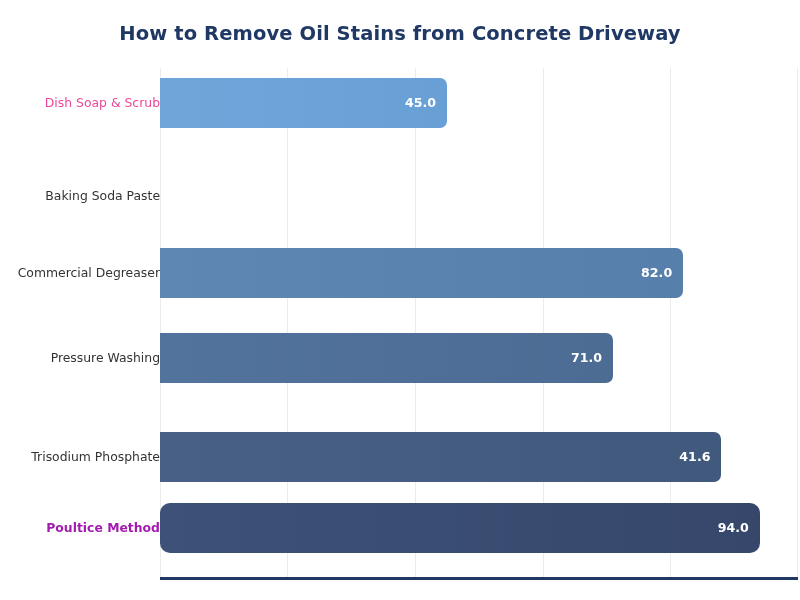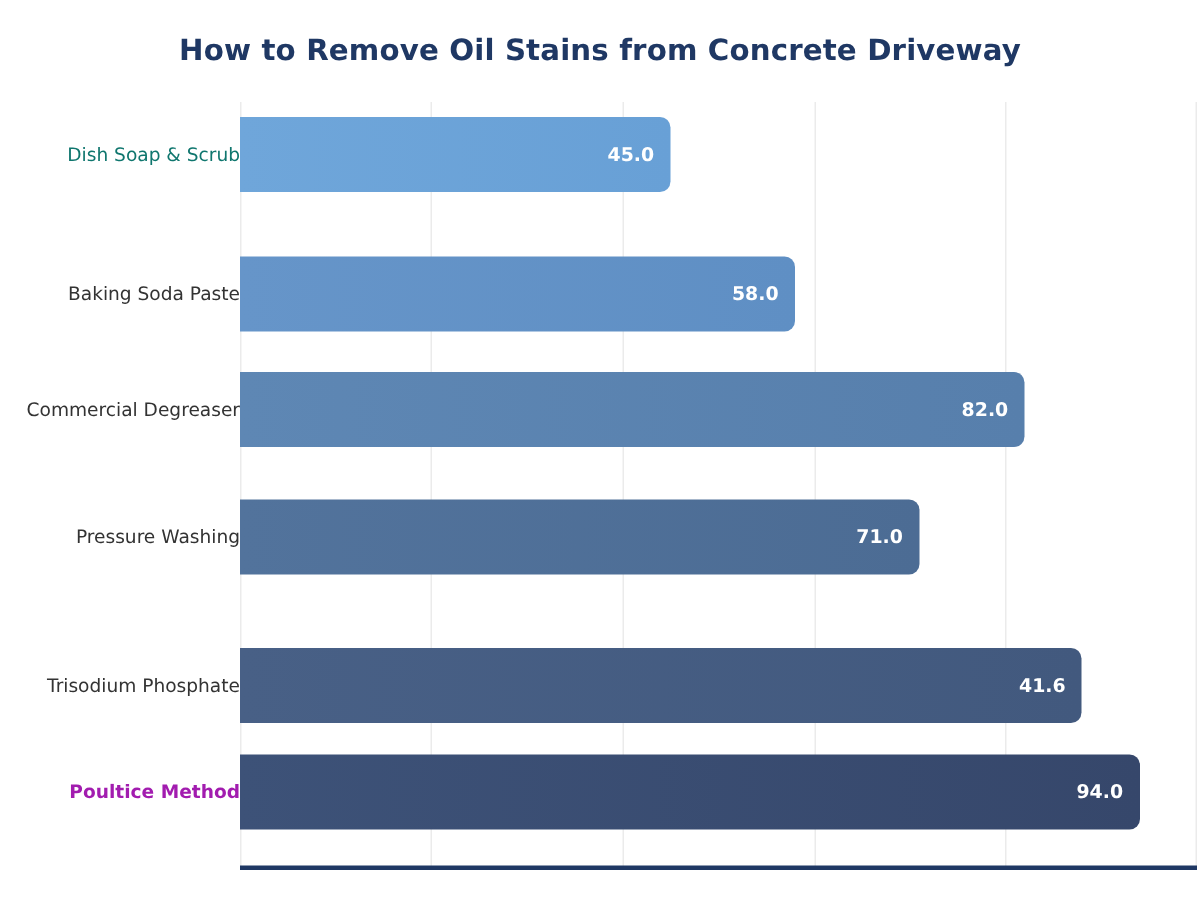--- a/index.html
+++ b/index.html
@@ -102,31 +102,28 @@
   <div id="plot-area">
     <div class="gridline" style="left: 0px; background: rgb(235, 235, 235);"></div>
     <div class="gridline" style="left: 127px; background: rgb(235, 235, 235);"></div>
     <div class="gridline" style="left: 255px; background: rgb(235, 235, 235);"></div>
     <div class="gridline" style="left: 383px; background: rgb(235, 235, 235);"></div>
     <div class="gridline" style="left: 510px; background: rgb(235, 235, 235);"></div>
     <div class="gridline" style="left: 637px; background: rgb(235, 235, 235);"></div>
   </div>
 
   <div class="bar-row" style="top:78px;">
-    <div class="bar-label" style="color: #0f766e;">Dish Soap &amp; Scrub</div>
+    <div class="bar-label" style="color: #ec4899;">Dish Soap &amp; Scrub</div>
     <div class="bar" style="width: 287.1px; background: linear-gradient(to right, rgb(111, 166, 218), rgb(104, 160, 214));">
       <div class="bar-value" style="color: rgb(255, 255, 255);">45.0</div>
     </div>
   </div>
 
   <div class="bar-row" style="top:171px;">
     <div class="bar-label" style="color: rgb(51, 51, 51);">Baking Soda Paste</div>
-    <div class="bar" style="width: 370.04px; background: linear-gradient(to right, rgb(102, 149, 201), rgb(95, 143, 196));">
-      <div class="bar-value" style="color: rgb(255, 255, 255);">58.0</div>
-    </div>
   </div>
 
   <div class="bar-row" style="top:248px;">
     <div class="bar-label" style="color: rgb(51, 51, 51);">Commercial Degreaser</div>
     <div class="bar" style="width: 523.16px; background: linear-gradient(to right, rgb(94, 135, 180), rgb(87, 127, 172));">
       <div class="bar-value" style="color: rgb(255, 255, 255);">82.0</div>
     </div>
   </div>
 
   <div class="bar-row" style="top:333px;">
@@ -138,20 +135,20 @@
 
   <div class="bar-row" style="top:432px;">
     <div class="bar-label" style="color: rgb(51, 51, 51);">Trisodium Phosphate</div>
     <div class="bar" style="width: 561.44px; background: linear-gradient(to right, rgb(72, 96, 134), rgb(66, 89, 126));">
       <div class="bar-value" style="color: rgb(255, 255, 255);">41.6</div>
     </div>
   </div>
 
   <div class="bar-row" style="top:503px;">
     <div class="bar-label" style="color: #a21caf; font-weight: bold;">Poultice Method</div>
-    <div class="bar" style="width: 599.72px; background: linear-gradient(to right, rgb(61, 82, 120), rgb(54, 71, 107));">
+    <div class="bar" style="width: 599.72px; background: linear-gradient(to right, rgb(61, 82, 120), rgb(54, 71, 107)); border-radius: 10px;">
       <div class="bar-value" style="color: rgb(255, 255, 255);">94.0</div>
     </div>
   </div>
 
   <div id="axis-line" style="background: rgb(31, 56, 100);"></div>
 
 </div>
 
 </body></html>

